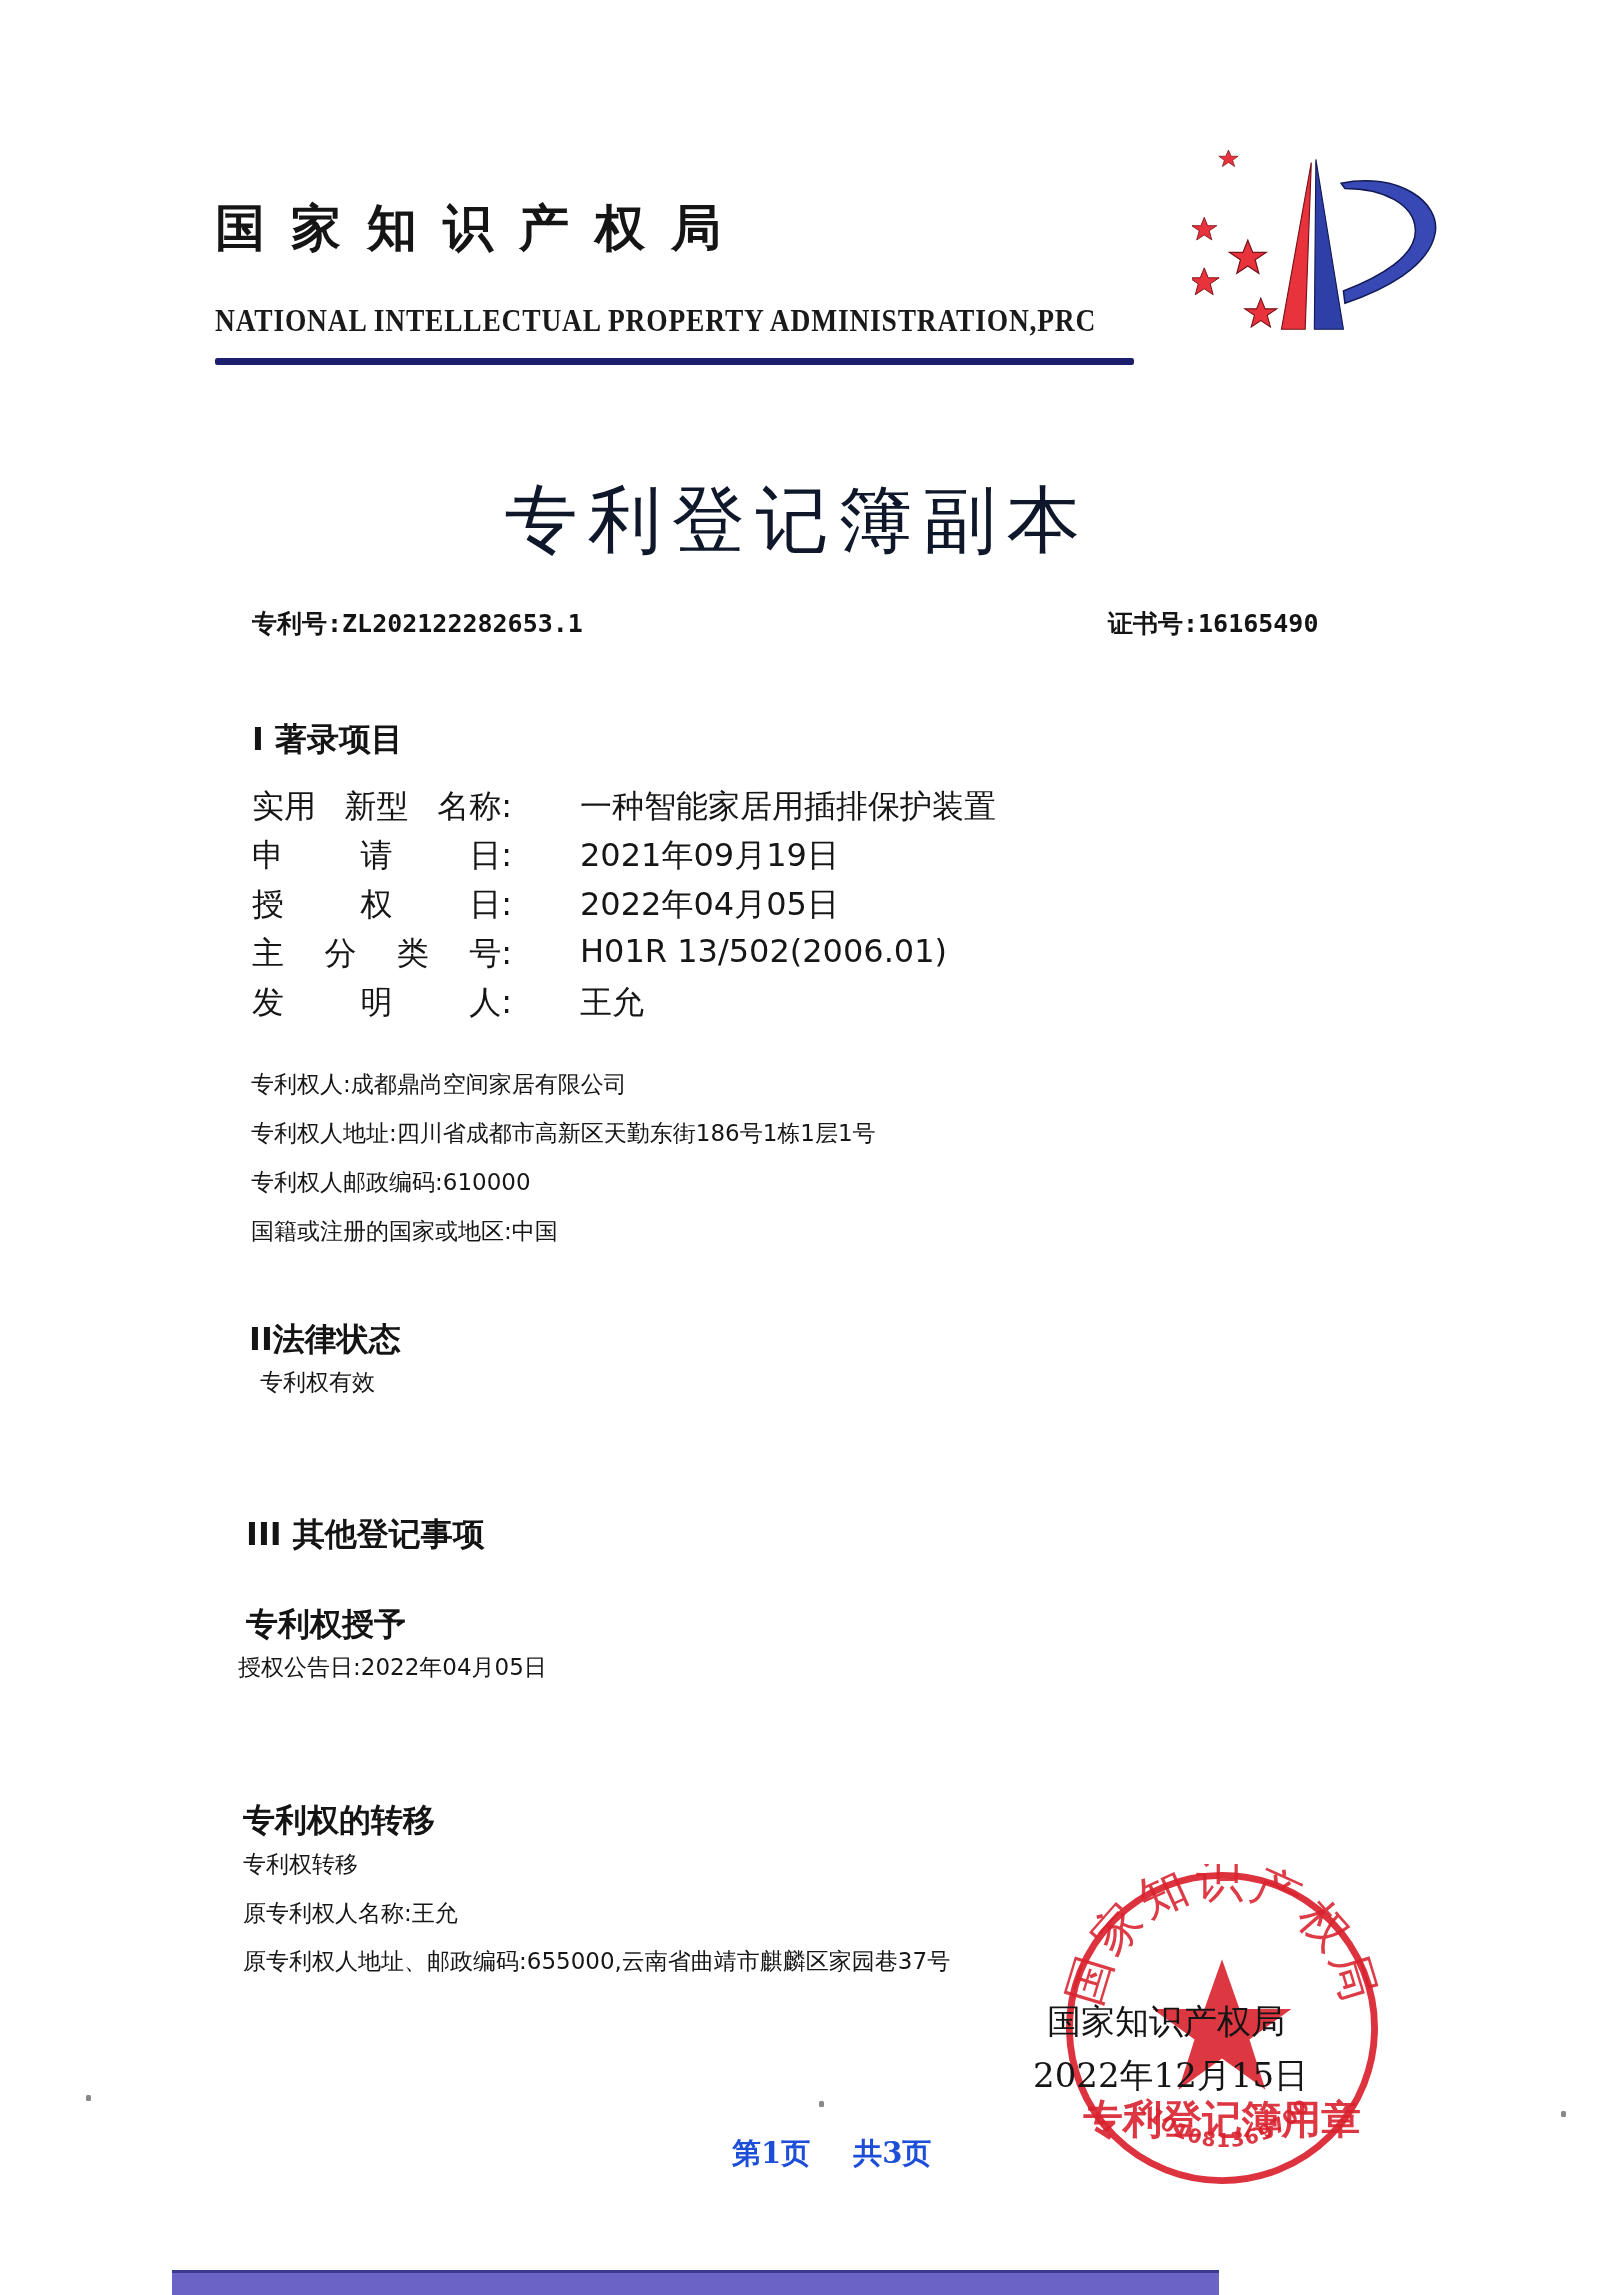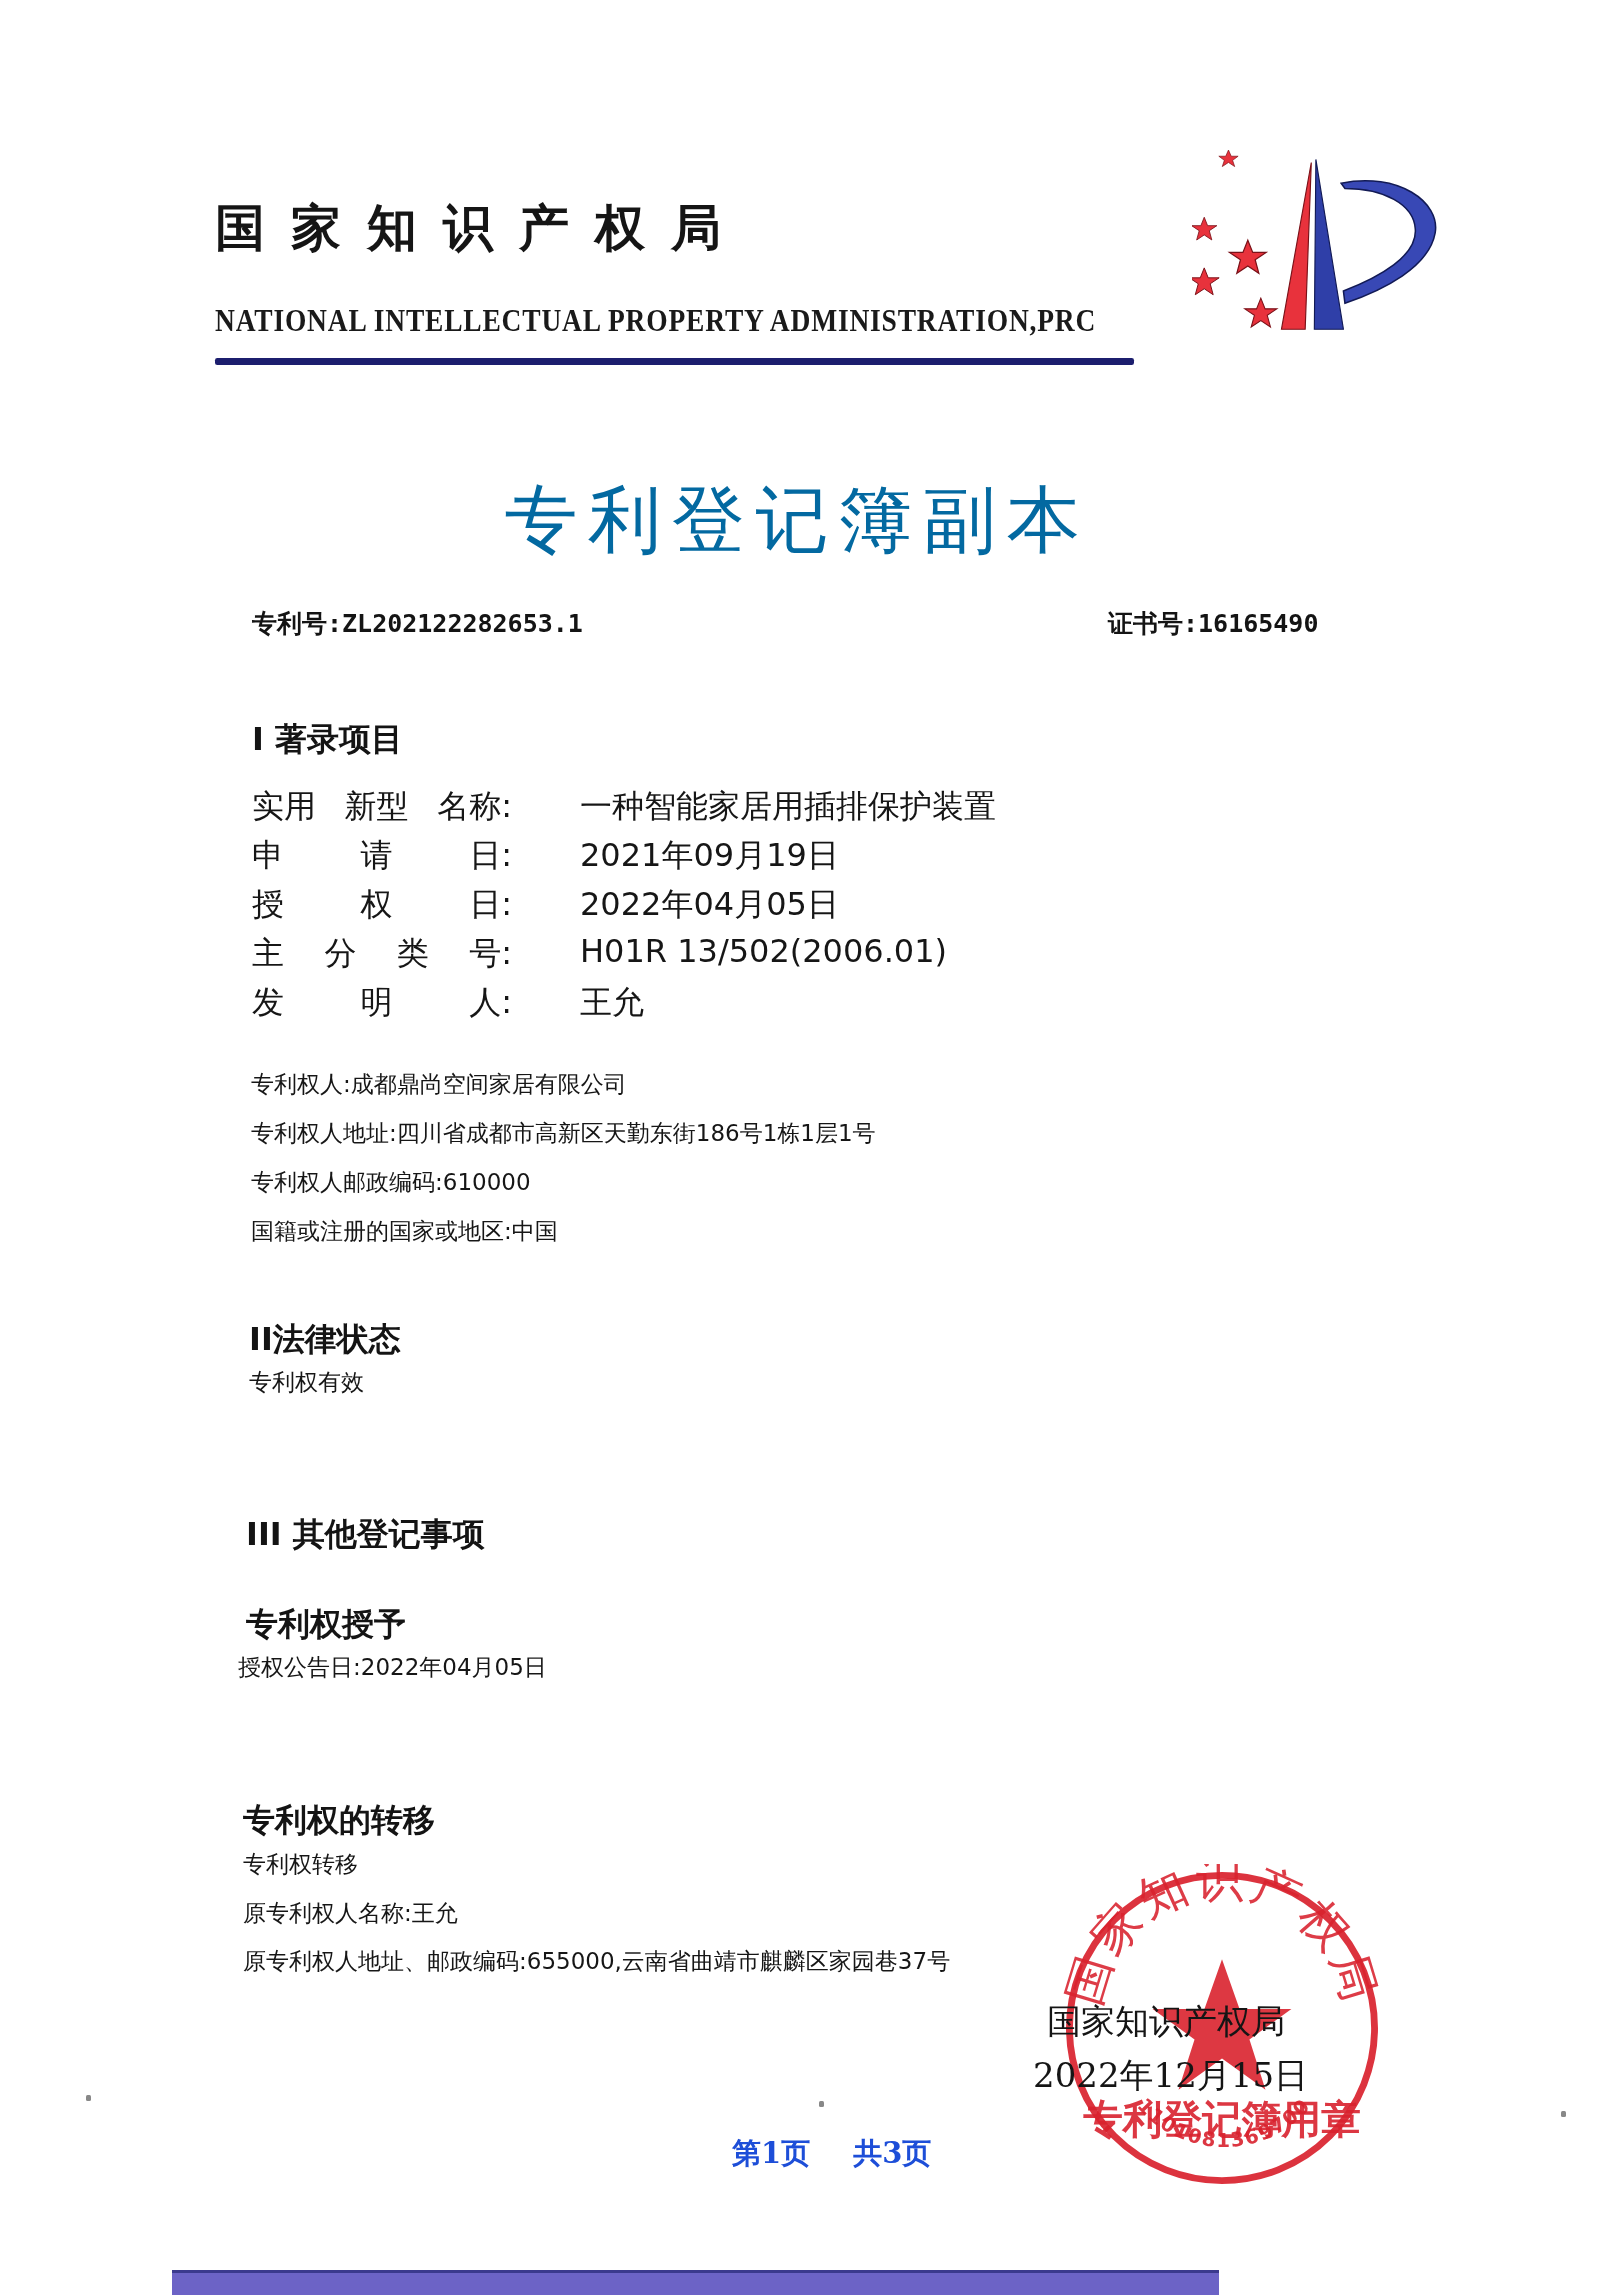--- a/index.html
+++ b/index.html
@@ -12,21 +12,21 @@
                font-family: "DejaVu Serif", serif; color: #151515; white-space: nowrap; }
   .agency-en { left: 215px; top: 302px; font-size: 27.5px; font-weight: bold; letter-spacing: 0.8px;
                font-family: "Liberation Serif", serif; color: #1a1a1a; transform: scaleY(1.15);
                transform-origin: left top; white-space: nowrap; }
   .header-rule { left: 215px; top: 358px; width: 919px; height: 6.9px; background: #1c1e6e;
                  border-radius: 2.3px; }
   .logo { left: 1192px; top: 141px; width: 260px; height: 199px; }
 
   
   .doc-title { left: 0; width: 1610px; top: 472px; text-align: center; font-size: 73px;
-               letter-spacing: 10.7px; font-family: "DejaVu Sans", sans-serif; color: #0369a1;
+               letter-spacing: 10.7px; font-family: "DejaVu Sans", sans-serif; color: #0f172a;
                padding-left: 0; }
   .doc-title span { position: relative; left: -7.6px; }
 
   .meta-line { top: 607px; font-size: 25px; font-weight: bold; font-family: "DejaVu Sans Mono", monospace;
                white-space: nowrap; color: #141414; text-align: center; }
   .patent-no { left: 252px; }
   .cert-no { left: 1108px; }
 
   .section-h { font-size: 32px; font-weight: bold; white-space: nowrap; color: #141414;
                font-family: "DejaVu Sans", sans-serif; }
@@ -130,21 +130,21 @@
   </div>
   <div class="biblio-value">王允</div>
 </div>
 
 <div class="abs line" style="left:251px; top:1069px;">专利权人:成都鼎尚空间家居有限公司</div>
 <div class="abs line" style="left:251px; top:1118px;">专利权人地址:四川省成都市高新区天勤东街186号1栋1层1号</div>
 <div class="abs line" style="left:251px; top:1167px;">专利权人邮政编码:610000</div>
 <div class="abs line" style="left:251px; top:1216px;">国籍或注册的国家或地区:中国</div>
 
 <div class="abs section-h" style="left:249px; top:1318px;">II法律状态</div>
-<div class="abs line" style="left:249px; top:1367px;">专利权有效</div>
+<div class="abs line" style="left:260px; top:1367px;">专利权有效</div>
 
 <div class="abs section-h" style="left:246px; top:1513px;">III 其他登记事项</div>
 
 <div class="abs section-h" style="left:246px; top:1603px;">专利权授予</div>
 <div class="abs line" style="left:238px; top:1652px;">授权公告日:2022年04月05日</div>
 
 <div class="abs section-h" style="left:243px; top:1799px;">专利权的转移</div>
 <div class="abs line" style="left:243px; top:1849px;">专利权转移</div>
 <div class="abs line" style="left:243px; top:1898px;">原专利权人名称:王允</div>
 <div class="abs line" style="left:243px; top:1946px;">原专利权人地址、邮政编码:655000,云南省曲靖市麒麟区家园巷37号</div>

